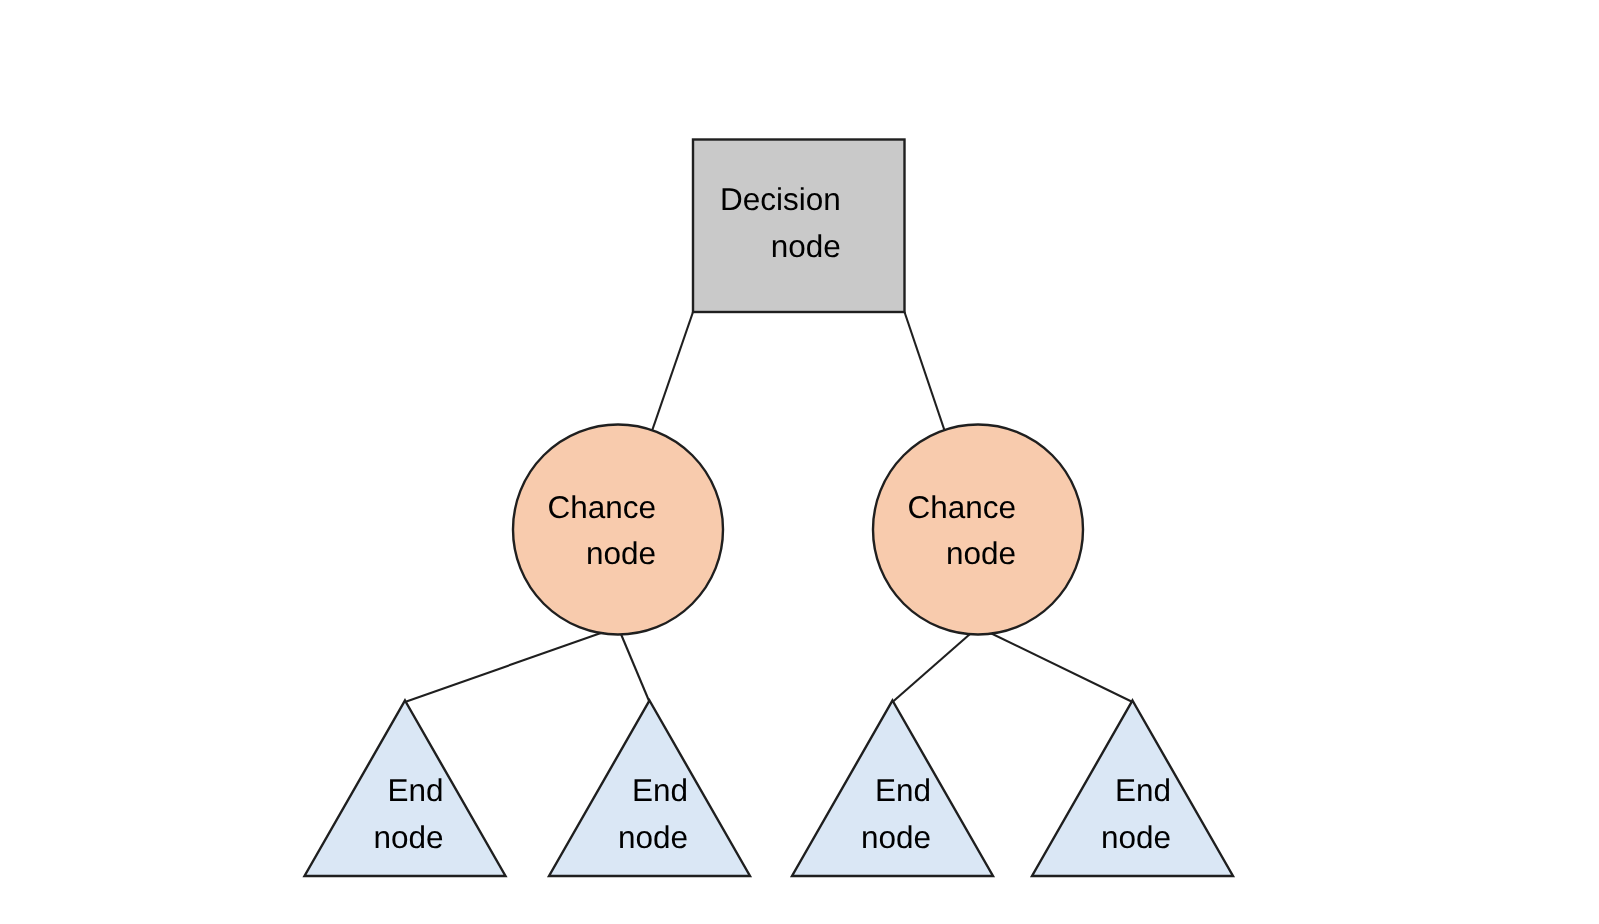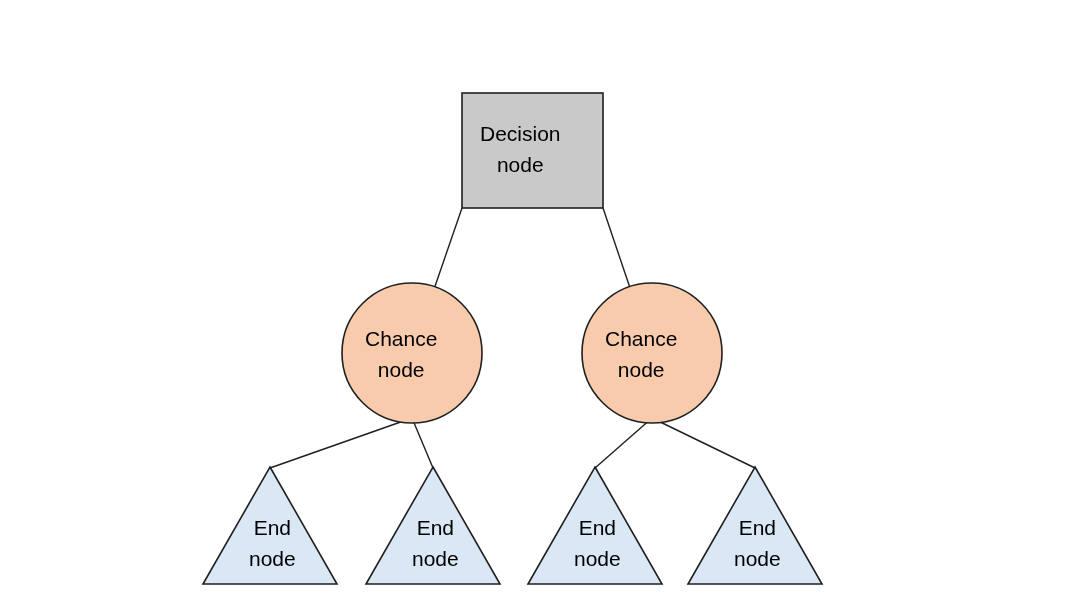--- a/index.html
+++ b/index.html
@@ -28,21 +28,21 @@
   .shape {
     stroke: #1f1f1f;
     stroke-width: 1.6;
   }
   .node-label {
     position: absolute;
     font-size: 21px;
     line-height: 31px;
     color: #000000;
     white-space: pre-line;
-    text-align: center;
+    text-align: right;
   }
 </style>
 </head>
 <body>
 
 <div class="stage">
 
   <svg width="1066" height="616" viewBox="0 0 1066 616">
 
     <line class="edge" x1="462" y1="208" x2="412" y2="353"></line>

